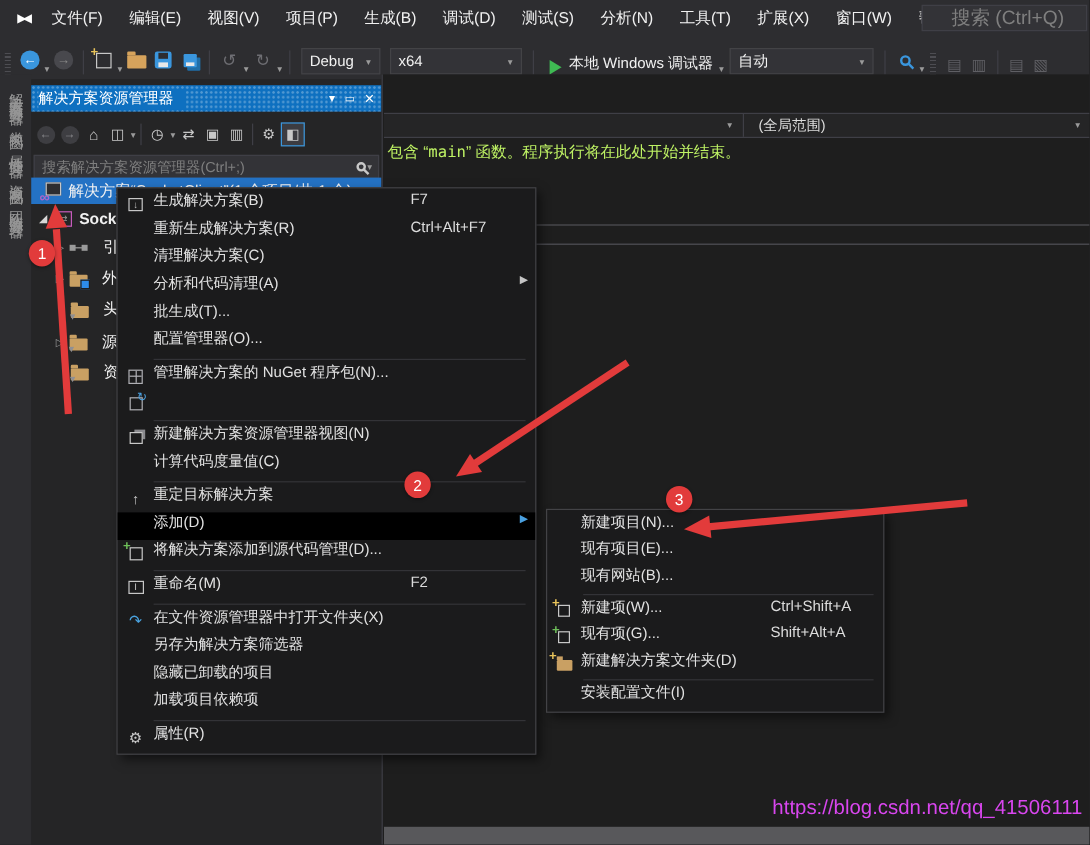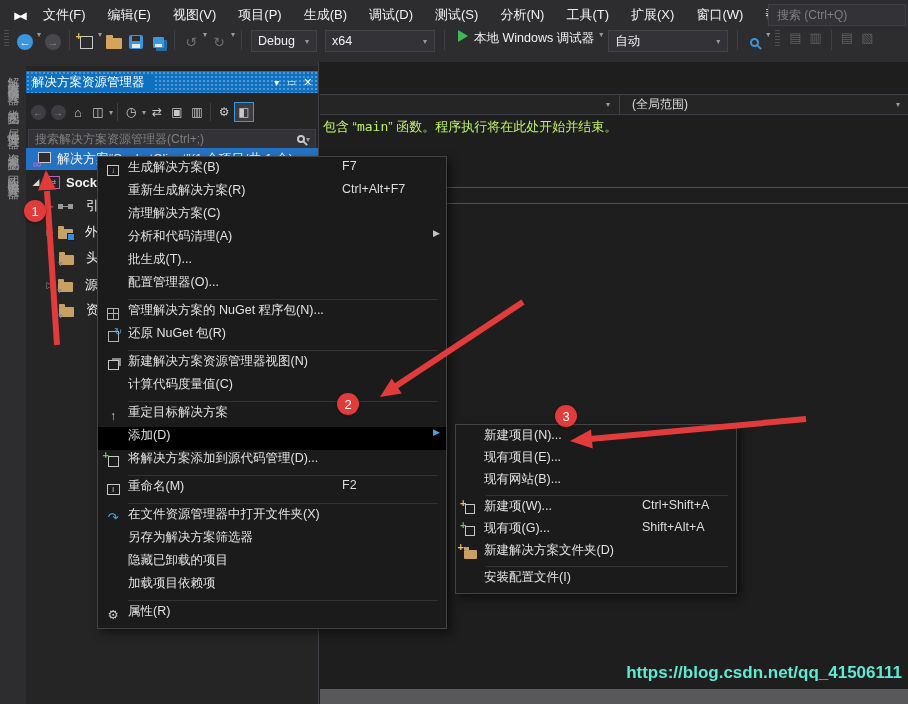--- a/index.html
+++ b/index.html
@@ -7,24 +7,24 @@
   .screen{position:relative;width:908px;height:704px;background:#2d2d30;overflow:hidden;
           font-family:"Liberation Sans","DejaVu Sans",sans-serif;color:#f1f1f1;font-size:13px;}
 
   
   .menubar{position:absolute;left:0;top:0;width:908px;height:30px;display:flex;align-items:center;background:#2d2d30;}
   .vslogo{width:26px;height:20px;margin-left:6px;display:flex;align-items:center;justify-content:center;
           color:#ffffff;font-size:10px;letter-spacing:-3px;}
   .vslogo::before{content:"▶◀";}
   .mtop{padding:0 11px;height:30px;display:flex;align-items:center;color:#f1f1f1;cursor:default;}
   .qsearch{position:absolute;right:2px;top:4px;width:138px;height:22px;background:#333337;border:1px solid #3f3f46;
-           color:#7f7f7f;font-size:12px;display:flex;align-items:center;padding-left:8px;}
-
-  
-  .toolbar{position:absolute;left:0;top:30px;width:908px;height:32px;display:flex;align-items:flex-start;background:#2d2d30;}
+           color:#7f7f7f;font-size:16px;display:flex;align-items:center;padding-left:24px;}
+
+  
+  .toolbar{position:absolute;left:0;top:30px;width:908px;height:32px;display:flex;align-items:flex-end;background:#2d2d30;}
   .grip{width:5px;height:18px;margin:0 5px 0 4px;background:repeating-linear-gradient(#4d4d52 0 1px,transparent 1px 3px);}
   .tsep{width:1px;height:20px;background:#3f3f46;margin:0 5px;}
   .tbtn{display:flex;align-items:center;justify-content:center;width:22px;height:24px;}
   .caret{color:#9a9a9a;font-size:8px;margin:0 1px;}
   .caret::before{content:"▾";}
   .circ{width:16px;height:16px;border-radius:50%;display:flex;align-items:center;justify-content:center;font-size:11px;line-height:1;}
   .circ.back{background:#3a96dd;color:#fff;}
   .circ.fwd{background:#48484d;color:#8a8a8a;}
   .g-back::before{content:"←";}
   .g-fwd::before{content:"→";}
@@ -113,21 +113,21 @@
 
   
   .editor{position:absolute;left:318px;top:62px;width:590px;height:642px;background:#1e1e1e;border-left:1px solid #3f3f46;}
   .navbar{position:absolute;left:1px;top:32px;width:589px;height:21px;background:#252526;border-top:1px solid #3f3f46;border-bottom:1px solid #3f3f46;display:flex;}
   .nav-left{flex:1;display:flex;align-items:center;justify-content:flex-end;padding-right:8px;}
   .nav-right{width:290px;border-left:1px solid #3f3f46;display:flex;align-items:center;padding:0 8px 0 12px;color:#dcdcdc;font-size:12px;}
   .nav-right .nval{flex:1;}
   .commentline{position:absolute;left:4px;top:56px;color:#bef264;font-size:13px;white-space:nowrap;}
   .commentline .mono{font-family:"DejaVu Sans Mono","Liberation Mono",monospace;}
   .hline{position:absolute;left:1px;width:589px;height:1px;background:#515157;}
-  .watermark{position:absolute;right:6px;top:601px;color:#5eead4;font-size:17px;font-weight:bold;}
+  .watermark{position:absolute;right:6px;top:601px;color:#d946ef;font-size:17px;}
   .hscroll{position:absolute;left:1px;top:627px;width:589px;height:15px;background:#58585b;}
 
   
   .cmenu{position:absolute;left:97px;top:156px;width:350px;background:#1b1b1c;border:1px solid #434346;
          box-shadow:4px 4px 8px rgba(0,0,0,.5);z-index:20;padding:2px 0;font-size:12.5px;color:#e1e1e1;}
   .mrow{height:23px;display:flex;padding:0 6px 0 0;}
   .mrow.hl{background:#000000;}
   .micon{width:30px;display:flex;align-items:center;justify-content:center;flex:none;color:#c8c8c8;}
   .mlabel{flex:1;white-space:nowrap;overflow:hidden;}
   .mshortcut{width:86px;flex:none;text-align:left;color:#dcdcdc;}
@@ -404,21 +404,20 @@
           <span class="i-nuget"></span>
         </span>
       <span class="mlabel">管理解决方案的 NuGet 程序包(N)...</span>
         <span class="mshortcut"></span>
         <span class="msub"></span>
     </div>
     <div class="mrow">
       <span class="micon">
           <span class="i-restore"></span>
         </span>
-      <span class="mlabel">还原 NuGet 包(R)</span>
         <span class="mshortcut"></span>
         <span class="msub"></span>
     </div>
     <div class="msep"></div>
     <div class="mrow">
       <span class="micon">
           <span class="i-newview"></span>
         </span>
       <span class="mlabel">新建解决方案资源管理器视图(N)</span>
         <span class="mshortcut"></span>

